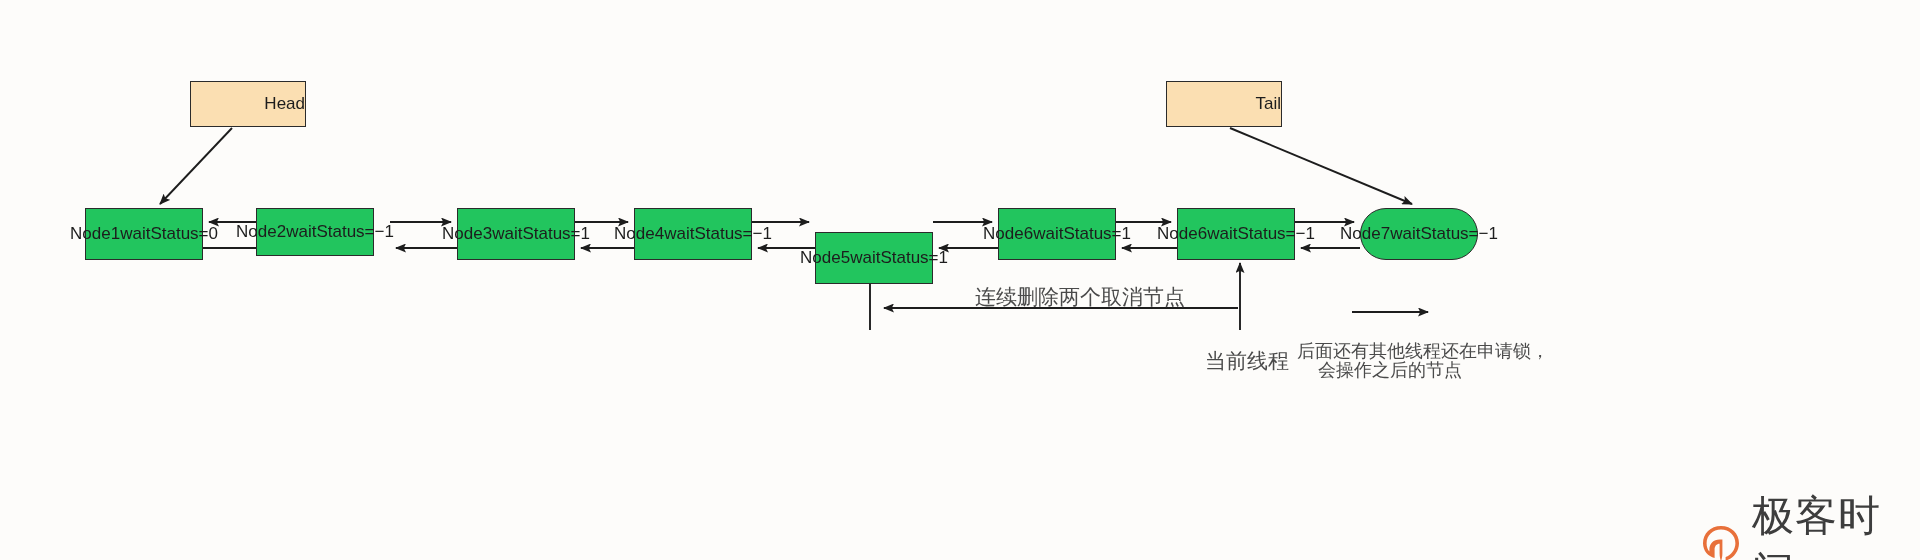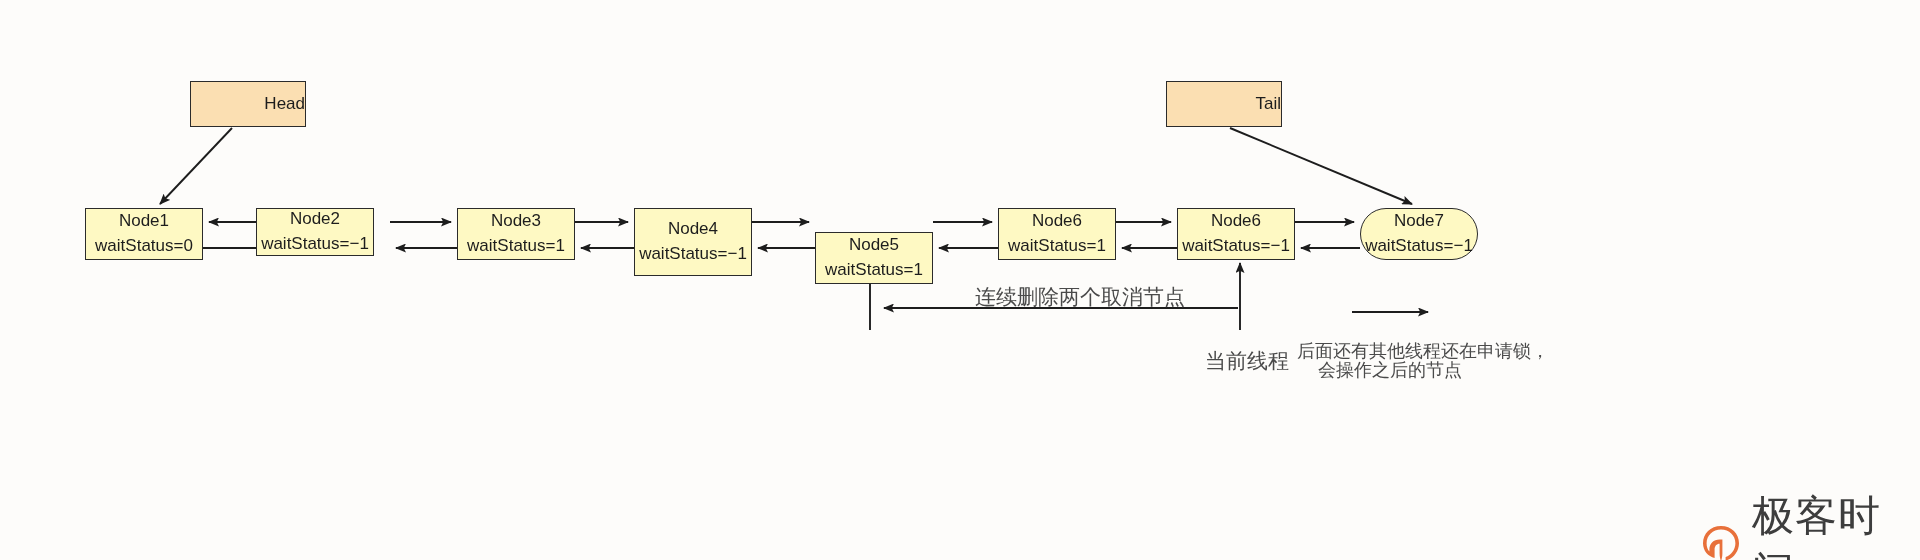--- a/index.html
+++ b/index.html
@@ -19,24 +19,24 @@
     position: absolute;
     left: 0;
     top: 0;
     width: 1920px;
     height: 560px;
     pointer-events: none;
   }
   .node-box {
     position: absolute;
     box-sizing: border-box;
-    background: #fef9c3;
+    background: #22c55e;
     border: 1.6px solid #2b2b2b;
     display: flex;
-    flex-direction: column;
+    flex-direction: row;
     align-items: center;
     justify-content: center;
     color: #1d1d1d;
     font-size: 17px;
     line-height: 1.45;
     white-space: nowrap;
   }
   .node-box span { display: block; }
   .ptr-box {
     position: absolute;
@@ -137,21 +137,21 @@
   <div class="node-box" style="left:256px; top:208px; width:118px; height:48px;">
     <span>Node2</span>
     <span>waitStatus=−1</span>
   </div>
 
   <div class="node-box" style="left:457px; top:208px; width:118px; height:52px;">
     <span>Node3</span>
     <span>waitStatus=1</span>
   </div>
 
-  <div class="node-box" style="left:634px; top:208px; width:118px; height:68px;">
+  <div class="node-box" style="left:634px; top:208px; width:118px; height:52px;">
     <span>Node4</span>
     <span>waitStatus=−1</span>
   </div>
 
   <div class="node-box" style="left:815px; top:208px; width:118px; height:52px;margin-top:24px;">
     <span>Node5</span>
     <span>waitStatus=1</span>
   </div>
 
   <div class="node-box" style="left:998px; top:208px; width:118px; height:52px;">

